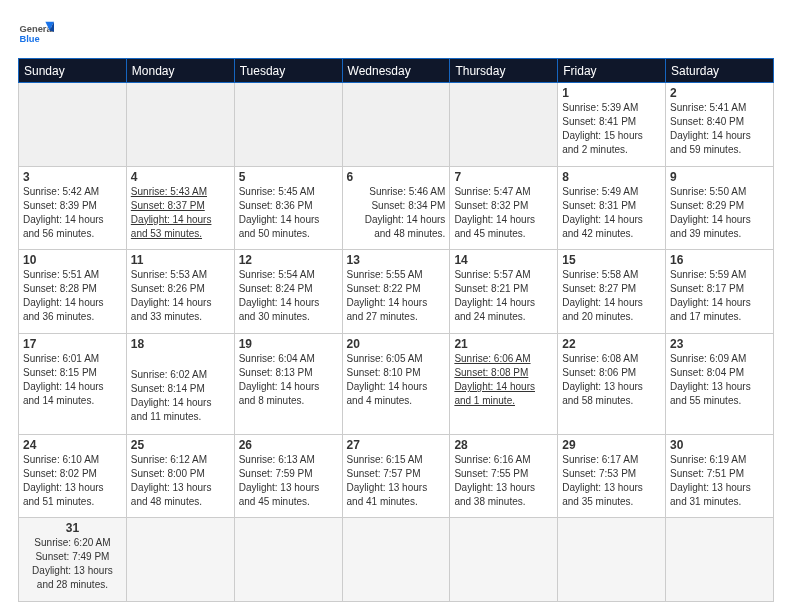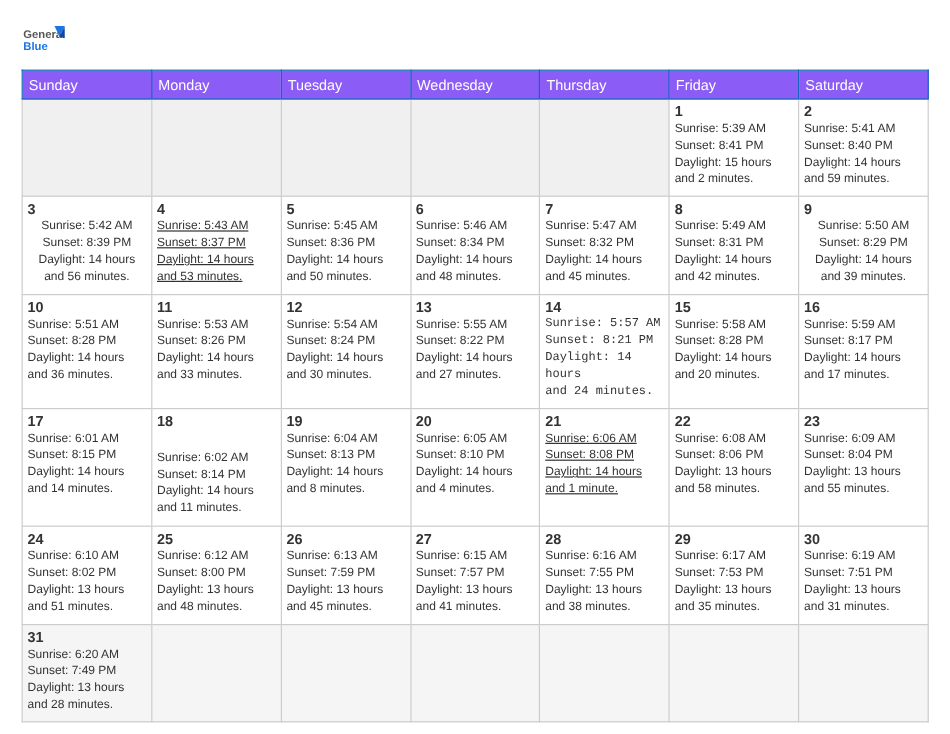--- a/index.html
+++ b/index.html
@@ -45,21 +45,21 @@
       color: #555;
     }
     .calendar {
       flex: 1;
       border: 1px solid #ccc;
       border-collapse: collapse;
       width: 100%;
       table-layout: fixed;
     }
     .calendar th {
-      background: #8b5cf6;
+      background: #0f172a;
       color: #fff;
       text-align: left;
       padding: 4px 5px;
       font-size: 12px;
       border: 1px solid #1565c0;
       font-weight: normal;
     }
     .calendar td {
       border: 1px solid #ccc;
       vertical-align: top;
@@ -86,20 +86,21 @@
     }
     thead tr th {
       height: 24px;
     }
     tbody tr td {
       height: 76px;
     }
     tbody tr:last-child td {
       height: 68px;
       background: #f5f5f5;
+      text-align: center;
     }
   </style>
 </head>
 <body>
 
 <div class="page">
   <div class="header">
     <div class="logo">
       <svg class="logo-icon" viewBox="0 0 50 50" width="50" height="50">
         <text x="2" y="22" font-size="13" font-family="Arial" font-weight="bold" fill="#555">General</text>
@@ -144,63 +145,63 @@
             <span class="day-num">2</span>
             <div class="day-info" style="white-space: pre-line;">Sunrise: 5:41 AM
 Sunset: 8:40 PM
 Daylight: 14 hours
 and 59 minutes.</div>
           </td>
         </tr>
         <tr>
           <td>
             <span class="day-num">3</span>
-            <div class="day-info" style="white-space: pre-line; text-align: center;">Sunrise: 5:42 AM
+            <div class="day-info" style="white-space: pre-line;">Sunrise: 5:42 AM
 Sunset: 8:39 PM
 Daylight: 14 hours
 and 56 minutes.</div>
           </td>
           <td>
             <span class="day-num">4</span>
             <div class="day-info" style="white-space: pre-line; text-decoration: underline;">Sunrise: 5:43 AM
 Sunset: 8:37 PM
 Daylight: 14 hours
 and 53 minutes.</div>
           </td>
           <td>
             <span class="day-num">5</span>
             <div class="day-info" style="white-space: pre-line;">Sunrise: 5:45 AM
 Sunset: 8:36 PM
 Daylight: 14 hours
 and 50 minutes.</div>
           </td>
           <td>
             <span class="day-num">6</span>
-            <div class="day-info" style="white-space: pre-line;">Sunrise: 5:46 AM
+            <div class="day-info" style="white-space: pre-line; text-align: right;">Sunrise: 5:46 AM
 Sunset: 8:34 PM
 Daylight: 14 hours
 and 48 minutes.</div>
           </td>
           <td>
             <span class="day-num">7</span>
             <div class="day-info" style="white-space: pre-line;">Sunrise: 5:47 AM
 Sunset: 8:32 PM
 Daylight: 14 hours
 and 45 minutes.</div>
           </td>
           <td>
             <span class="day-num">8</span>
             <div class="day-info" style="white-space: pre-line;">Sunrise: 5:49 AM
 Sunset: 8:31 PM
 Daylight: 14 hours
 and 42 minutes.</div>
           </td>
           <td>
             <span class="day-num">9</span>
-            <div class="day-info" style="white-space: pre-line; text-align: center;">Sunrise: 5:50 AM
+            <div class="day-info" style="white-space: pre-line;">Sunrise: 5:50 AM
 Sunset: 8:29 PM
 Daylight: 14 hours
 and 39 minutes.</div>
           </td>
         </tr>
         <tr>
           <td>
             <span class="day-num">10</span>
             <div class="day-info" style="white-space: pre-line;">Sunrise: 5:51 AM
 Sunset: 8:28 PM
@@ -223,29 +224,29 @@
           </td>
           <td>
             <span class="day-num">13</span>
             <div class="day-info" style="white-space: pre-line;">Sunrise: 5:55 AM
 Sunset: 8:22 PM
 Daylight: 14 hours
 and 27 minutes.</div>
           </td>
           <td>
             <span class="day-num">14</span>
-            <div class="day-info" style="white-space: pre-line; font-family: Liberation Mono, monospace;">Sunrise: 5:57 AM
+            <div class="day-info" style="white-space: pre-line;">Sunrise: 5:57 AM
 Sunset: 8:21 PM
 Daylight: 14 hours
 and 24 minutes.</div>
           </td>
           <td>
             <span class="day-num">15</span>
             <div class="day-info" style="white-space: pre-line;">Sunrise: 5:58 AM
-Sunset: 8:28 PM
+Sunset: 8:27 PM
 Daylight: 14 hours
 and 20 minutes.</div>
           </td>
           <td>
             <span class="day-num">16</span>
             <div class="day-info" style="white-space: pre-line;">Sunrise: 5:59 AM
 Sunset: 8:17 PM
 Daylight: 14 hours
 and 17 minutes.</div>
           </td>

